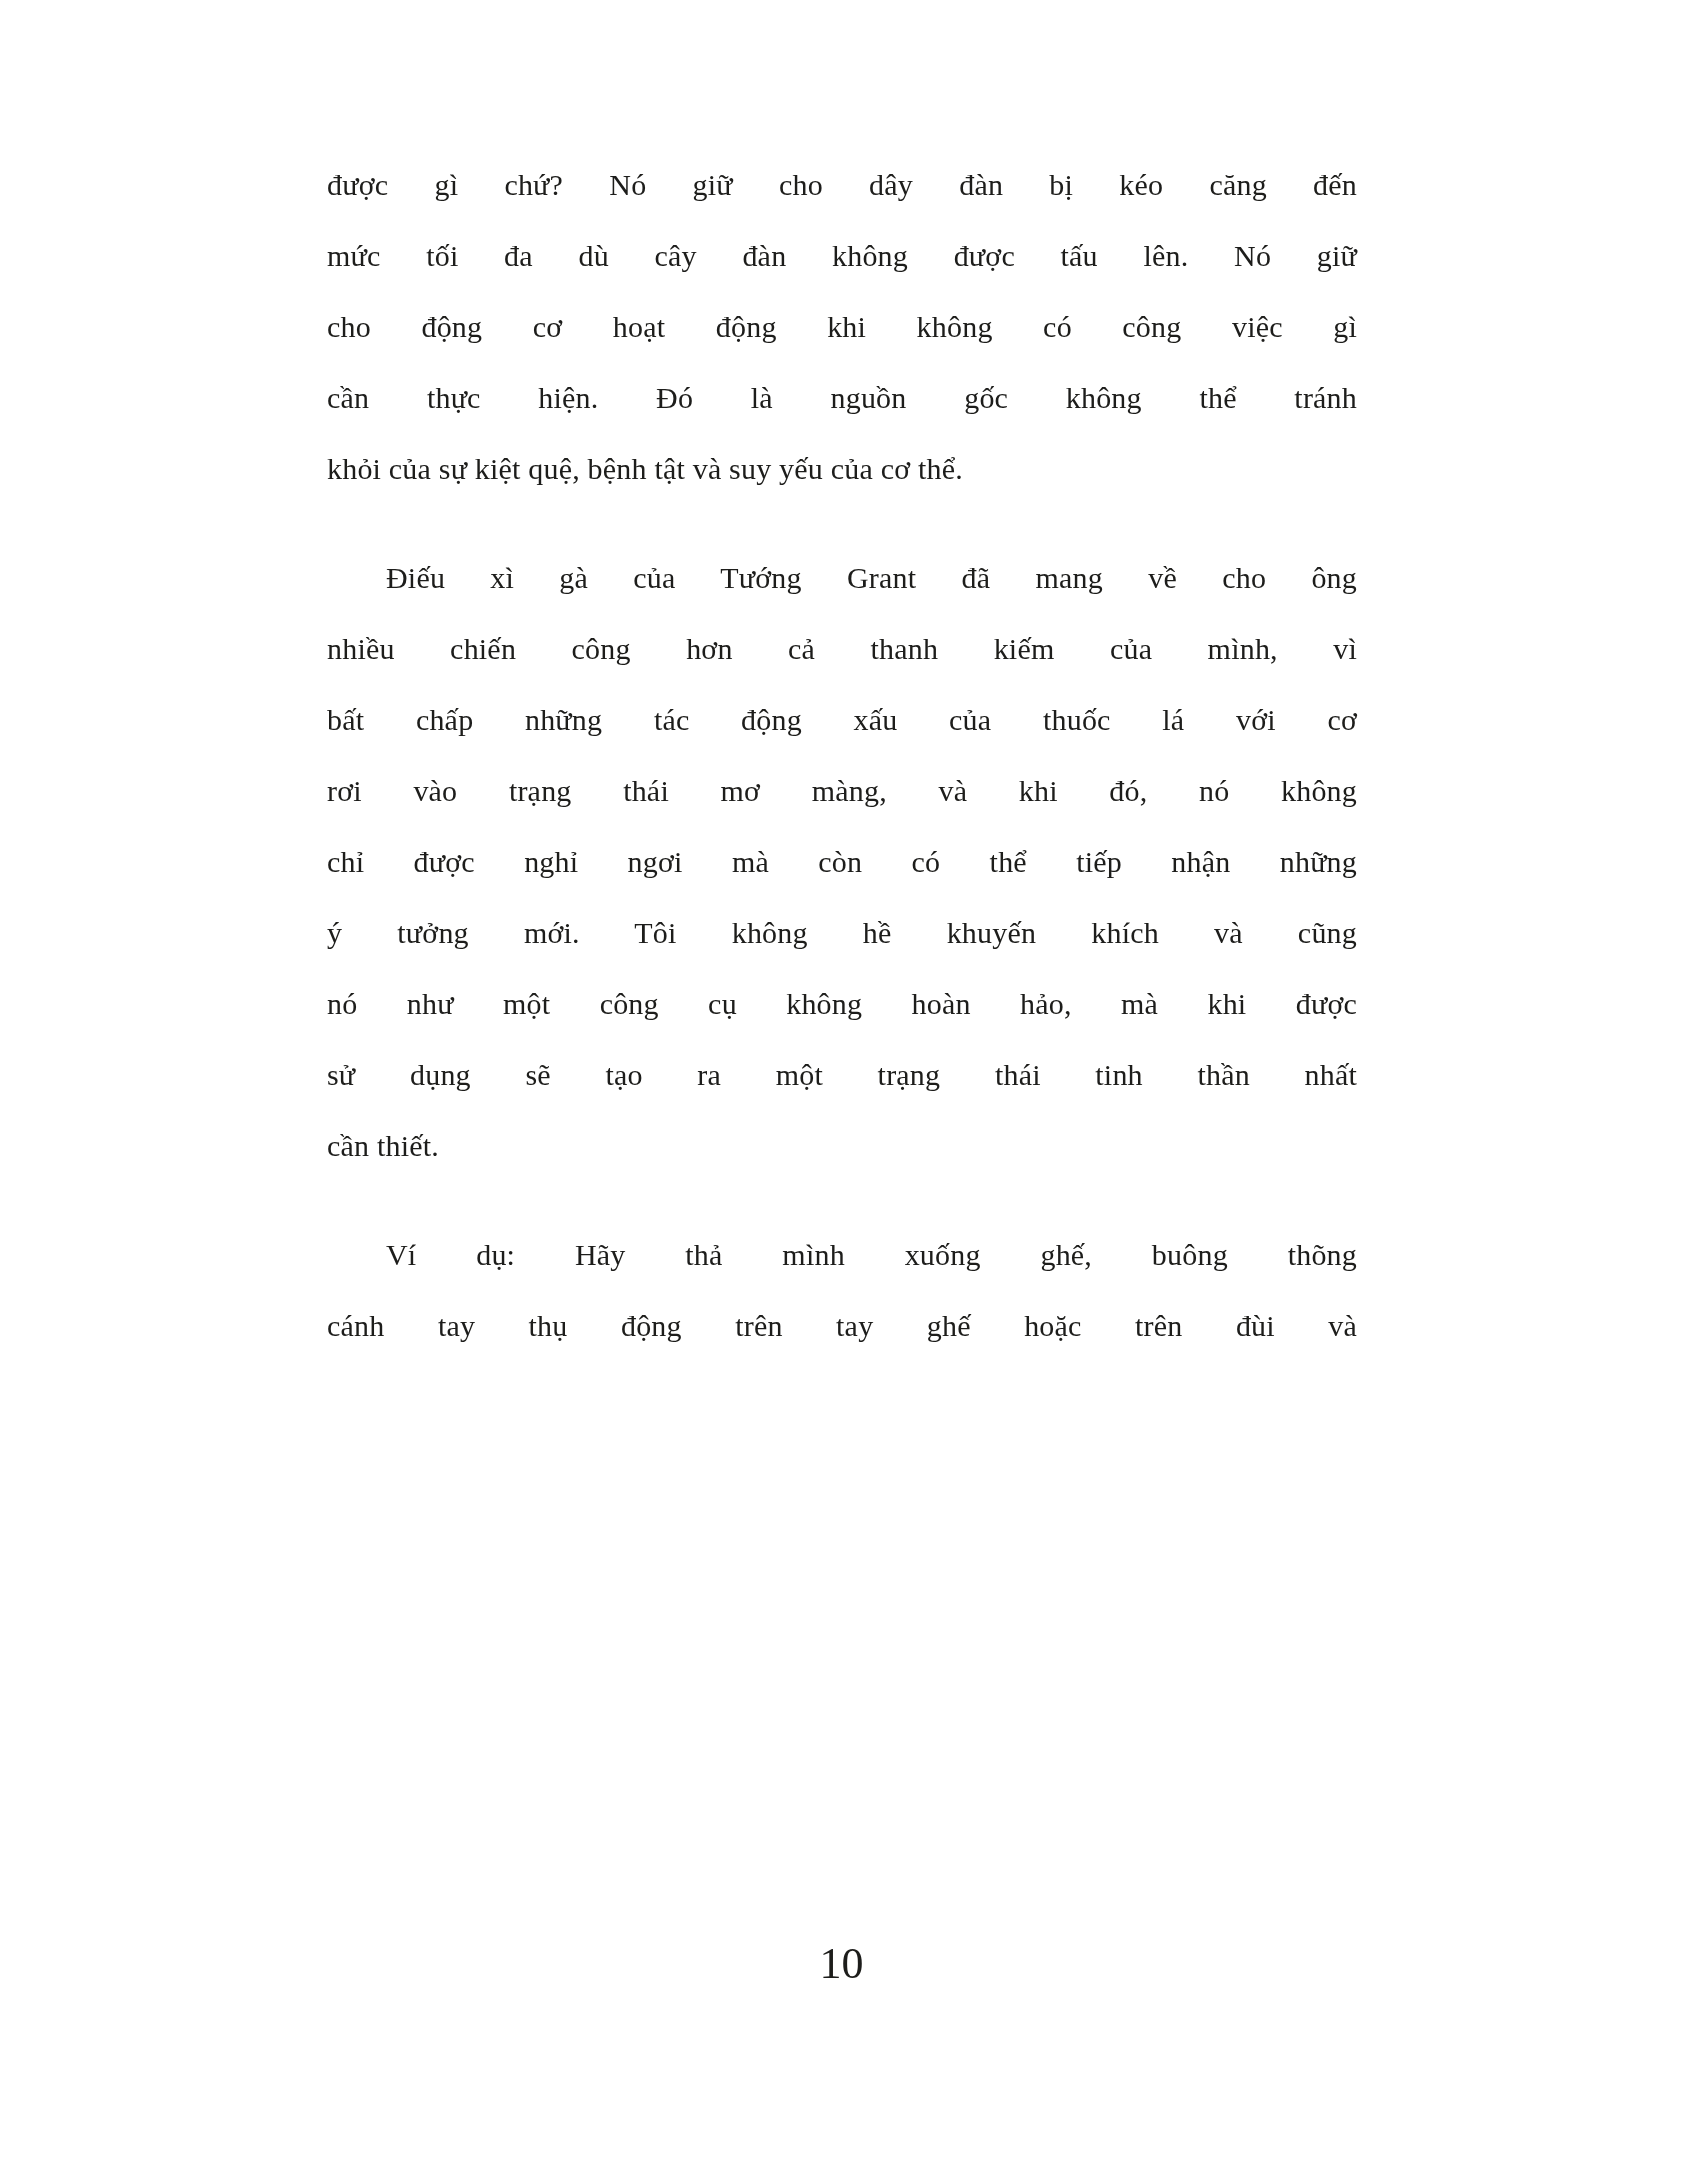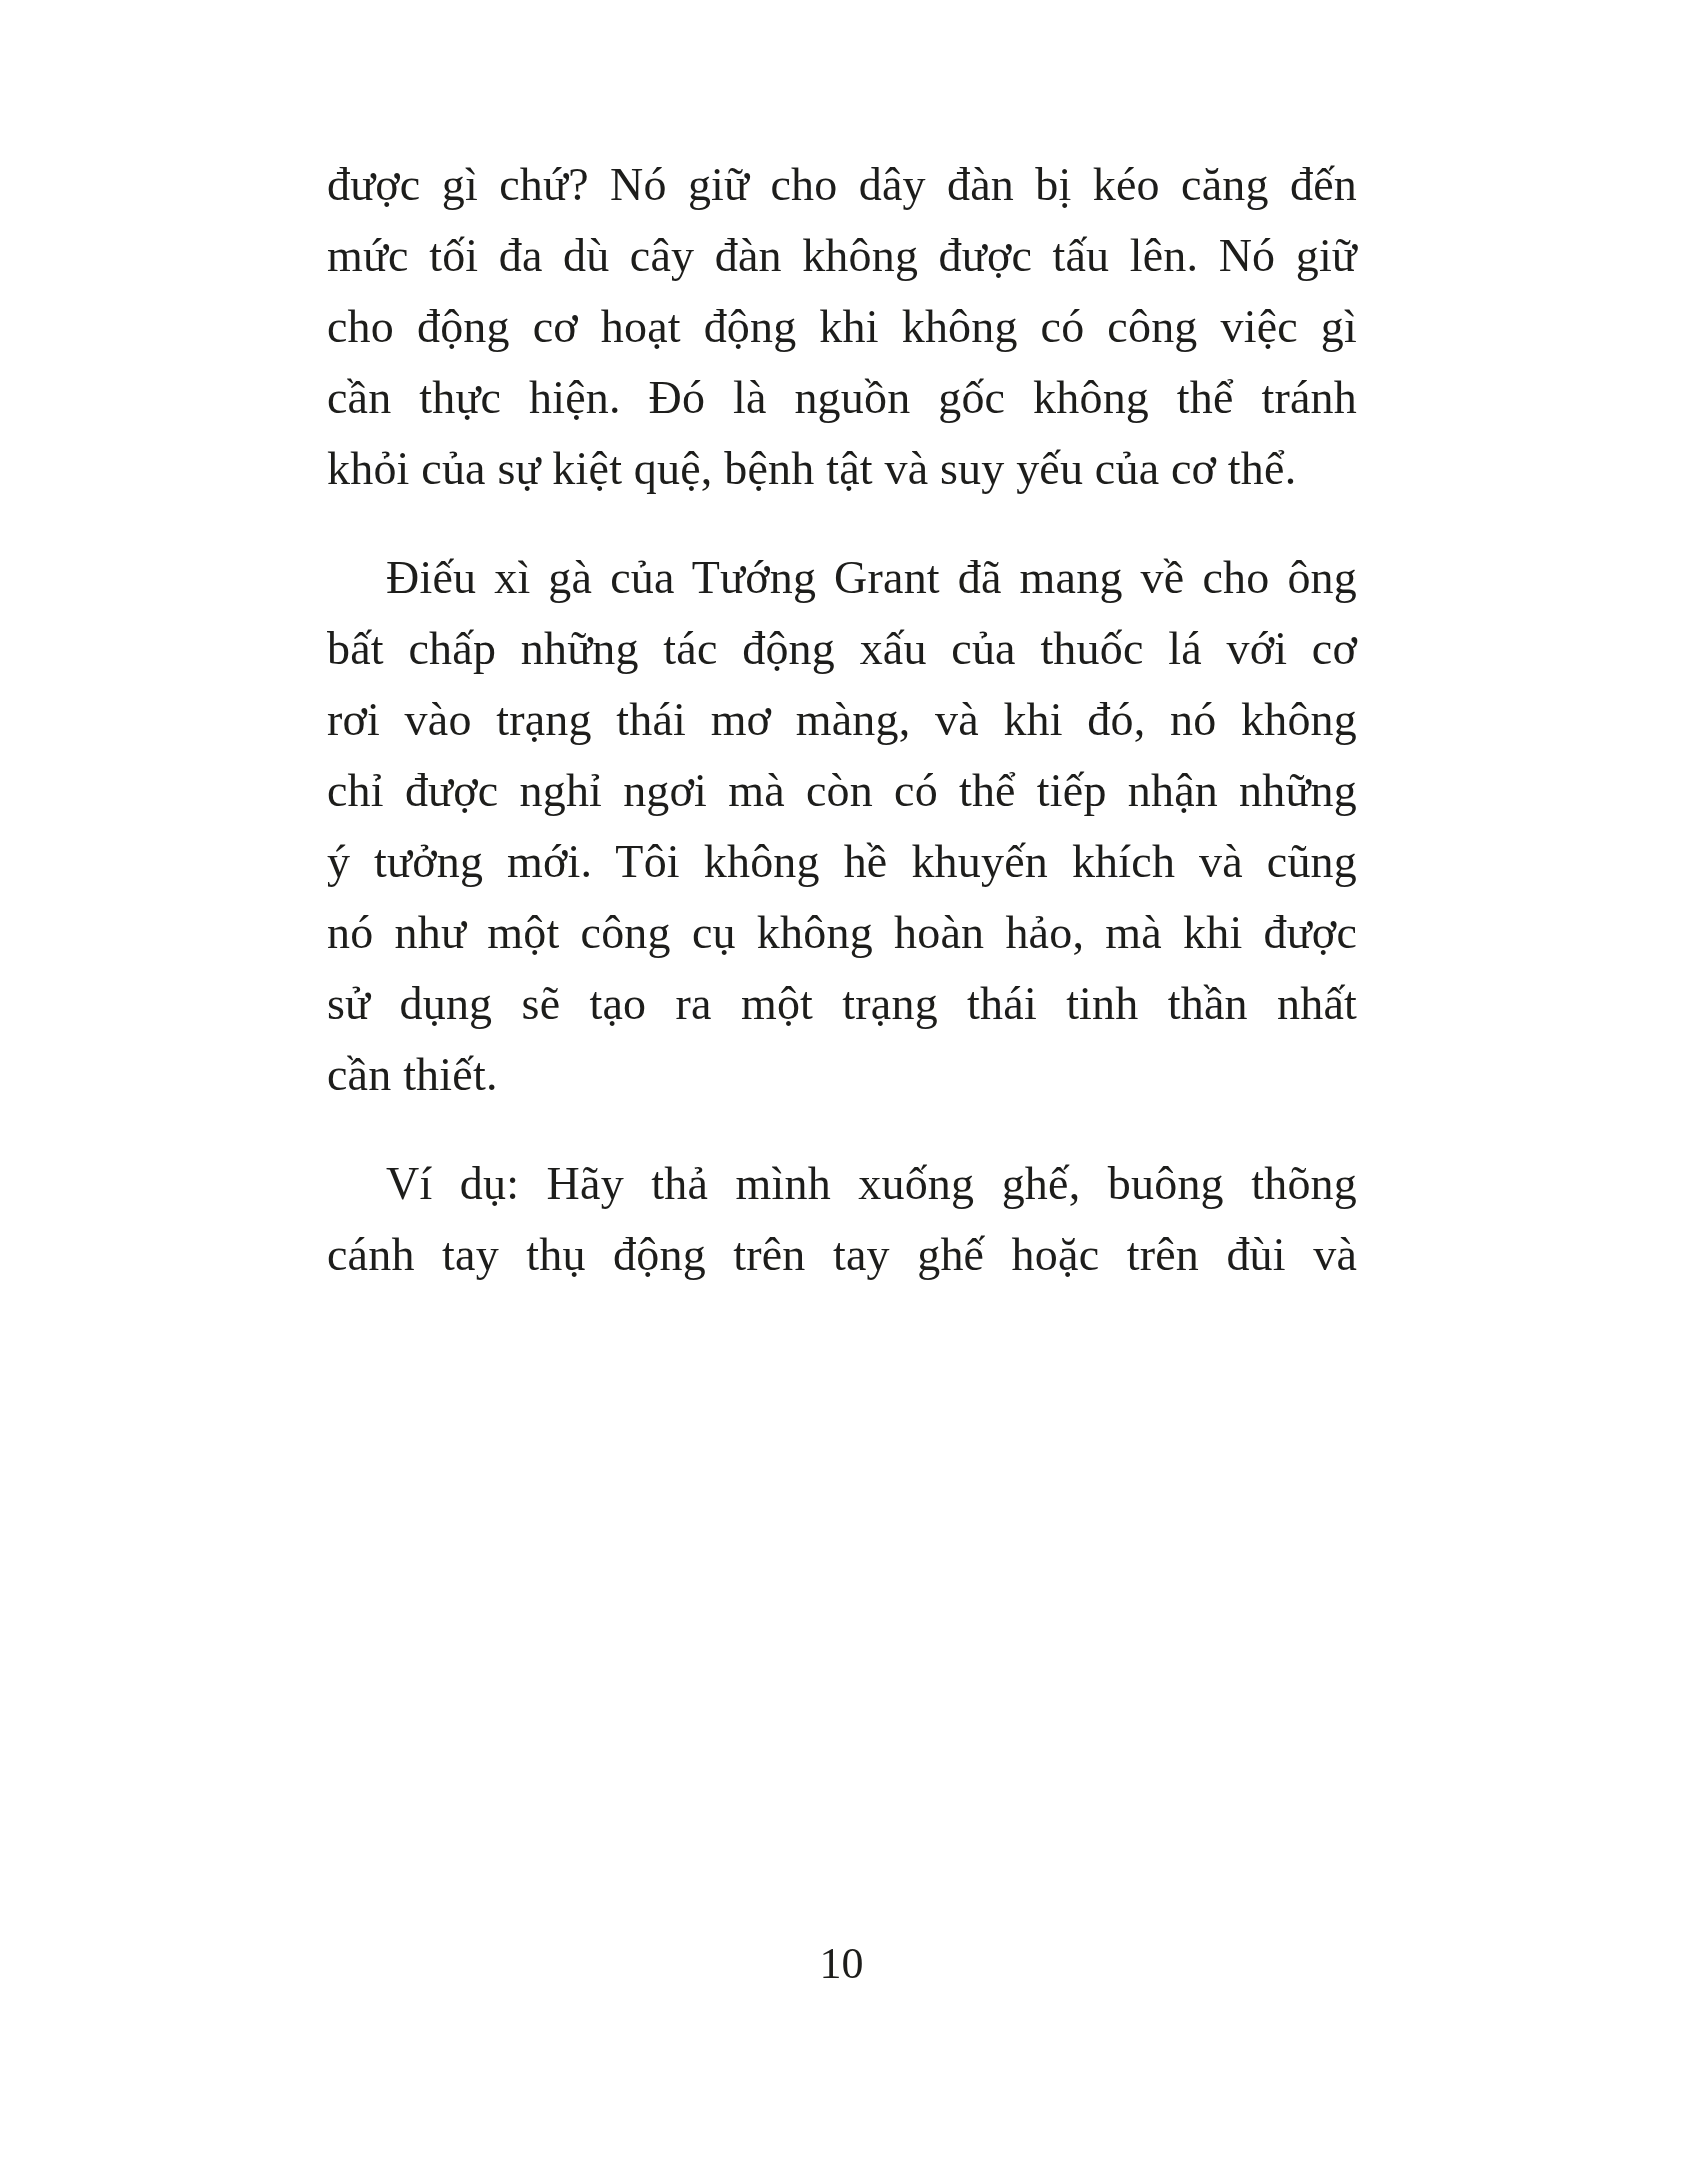--- a/index.html
+++ b/index.html
@@ -22,21 +22,21 @@
     width: 1030px;
   }
   .para {
     margin: 0;
     padding: 0;
   }
   .para + .para {
     margin-top: 38px;
   }
   .line {
-    font-size: 46px;
+    font-size: 30px;
     line-height: 71px;
     text-align: justify;
     text-align-last: justify;
     letter-spacing: 0.2px;
   }
   .line.indent {
     text-indent: 59px;
   }
   .line.last-line {
     text-align-last: left;
@@ -59,20 +59,21 @@
 <div class="text-block">
     <div class="para">
       <div class="line">được gì chứ? Nó giữ cho dây đàn bị kéo căng đến</div>
       <div class="line">mức tối đa dù cây đàn không được tấu lên. Nó giữ</div>
       <div class="line">cho động cơ hoạt động khi không có công việc gì</div>
       <div class="line">cần thực hiện. Đó là nguồn gốc không thể tránh</div>
       <div class="line last-line">khỏi của sự kiệt quệ, bệnh tật và suy yếu của cơ thể.</div>
     </div>
     <div class="para">
       <div class="line indent">Điếu xì gà của Tướng Grant đã mang về cho ông</div>
+      <div class="line">nhiều chiến công hơn cả thanh kiếm của mình, vì</div>
       <div class="line">bất chấp những tác động xấu của thuốc lá với cơ</div>
       <div class="line">rơi vào trạng thái mơ màng, và khi đó, nó không</div>
       <div class="line">chỉ được nghỉ ngơi mà còn có thể tiếp nhận những</div>
       <div class="line">ý tưởng mới. Tôi không hề khuyến khích và cũng</div>
       <div class="line">nó như một công cụ không hoàn hảo, mà khi được</div>
       <div class="line">sử dụng sẽ tạo ra một trạng thái tinh thần nhất</div>
       <div class="line last-line">cần thiết.</div>
     </div>
     <div class="para">
       <div class="line indent">Ví dụ: Hãy thả mình xuống ghế, buông thõng</div>

